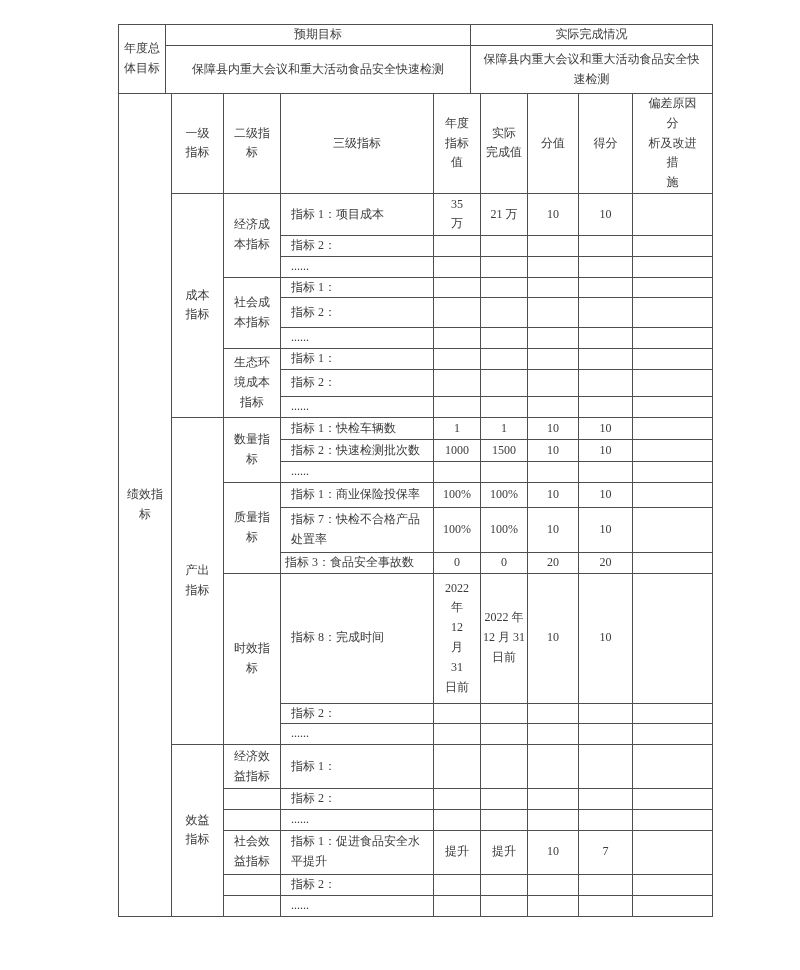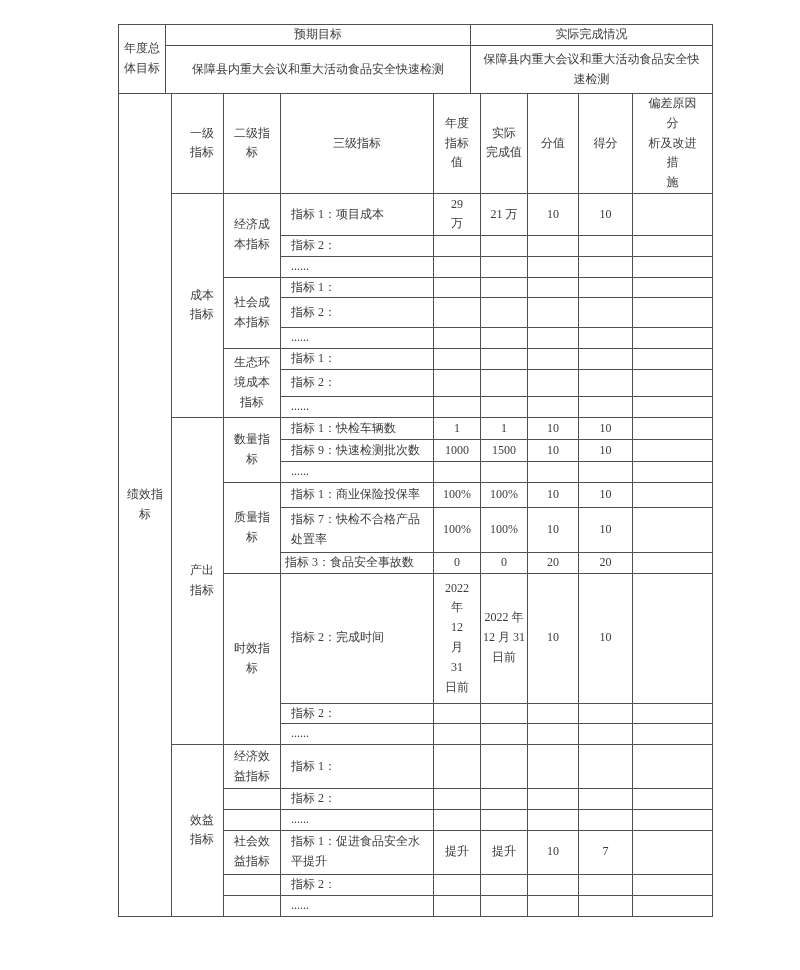--- a/index.html
+++ b/index.html
@@ -23,21 +23,21 @@
   td{
     border:1px solid #4f4f4f;
     text-align:center;
     vertical-align:middle;
     padding:0 2px;
     overflow:hidden;
   }
   .p{white-space:pre-line;}
   .l3td{text-align:left;padding:0 10px;}
   .lblC{padding:0 8px;}
-  .lblB{padding:0 9px;text-align:right;}
+  .lblB{padding:0 9px;}
   .noteH{padding:0 10px;}
 </style>
 </head>
 <body>
 
 <div class="sheet">
 
   <table class="t1">
     <colgroup>
       <col style="width:104px">
@@ -106,21 +106,21 @@
 析及改进措
 施</td>
     </tr>
 
     <tr style="height:42px">
       <td rowspan="9" class="p lblB">成本
 指标</td>
       <td rowspan="3" class="p lblC">经济成
 本指标</td>
       <td class="l3td">指标 1：项目成本</td>
-      <td class="p">29
+      <td class="p">35
 万</td>
       <td class="p" style="padding:0 1px">21 万</td>
       <td>10</td>
       <td>10</td>
       <td></td>
     </tr>
     <tr style="height:20px">
       <td class="l3td">指标 2：</td>
       <td></td>
           <td></td>
@@ -196,21 +196,21 @@
       <td rowspan="3" class="p lblC">数量指
 标</td>
       <td class="l3td">指标 1：快检车辆数</td>
       <td class="p">1</td>
       <td class="p" style="padding:0 1px">1</td>
       <td>10</td>
       <td>10</td>
       <td></td>
     </tr>
     <tr style="height:22px">
-      <td class="l3td">指标 9：快速检测批次数</td>
+      <td class="l3td">指标 2：快速检测批次数</td>
       <td class="p">1000</td>
       <td class="p" style="padding:0 1px">1500</td>
       <td>10</td>
       <td>10</td>
       <td></td>
     </tr>
     <tr style="height:18px">
       <td class="l3td">......</td>
       <td></td>
           <td></td>
@@ -240,21 +240,21 @@
       <td class="l3td" style="padding:0 4px">指标 3：食品安全事故数</td>
       <td class="p">0</td>
       <td class="p" style="padding:0 1px">0</td>
       <td>20</td>
       <td>20</td>
       <td></td>
     </tr>
     <tr style="height:130px">
       <td rowspan="3" class="p lblC">时效指
 标</td>
-      <td class="l3td">指标 2：完成时间</td>
+      <td class="l3td">指标 8：完成时间</td>
       <td class="p">2022
 年
 12
 月
 31
 日前</td>
       <td class="p" style="padding:0 1px">2022 年
 12 月 31
 日前</td>
       <td>10</td>

